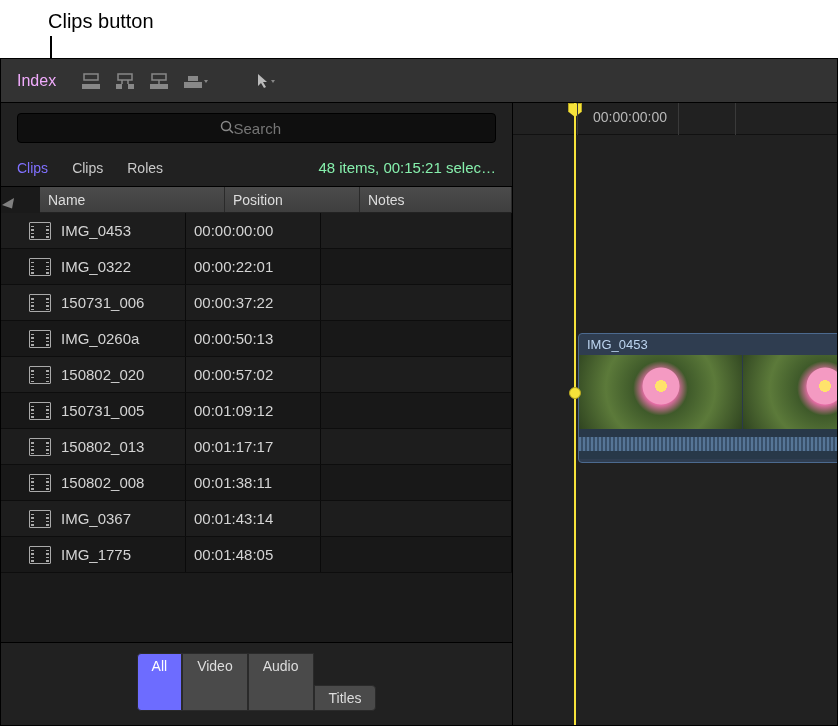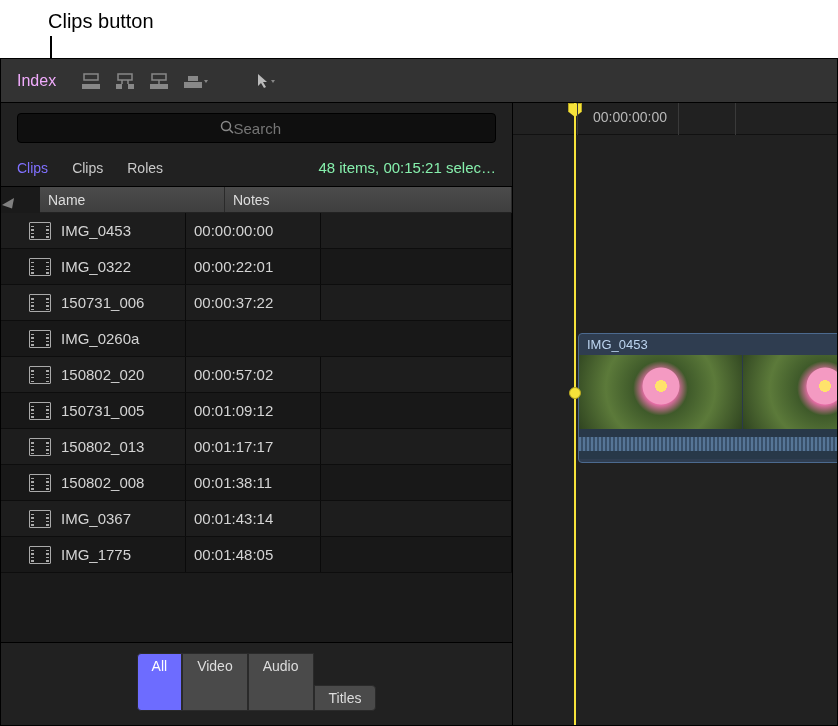--- a/index.html
+++ b/index.html
@@ -380,20 +380,21 @@
         <span class="tab">Clips</span>
         <span class="tab">Roles</span>
         <span class="status-text">48 items, 00:15:21 selec…</span>
       </div>
 
       <div class="disclosure"></div>
 
       <div class="table">
         <div class="thead">
           <div class="th col-name">Name</div>
+          <div class="th col-pos">Position</div>
           <div class="th col-notes">Notes</div>
         </div>
         <div class="tbody" id="tbody">
             <div class="row">
               <div class="cell col-name">
                 <span class="clip-icon"></span>
                 <span>IMG_0453</span>
               </div>
               <div class="cell col-pos">00:00:00:00</div>
               <div class="cell col-notes"></div>
@@ -412,20 +413,21 @@
                 <span>150731_006</span>
               </div>
               <div class="cell col-pos">00:00:37:22</div>
               <div class="cell col-notes"></div>
             </div>
             <div class="row">
               <div class="cell col-name">
                 <span class="clip-icon"></span>
                 <span>IMG_0260a</span>
               </div>
+              <div class="cell col-pos">00:00:50:13</div>
               <div class="cell col-notes"></div>
             </div>
             <div class="row">
               <div class="cell col-name">
                 <span class="clip-icon"></span>
                 <span>150802_020</span>
               </div>
               <div class="cell col-pos">00:00:57:02</div>
               <div class="cell col-notes"></div>
             </div>

